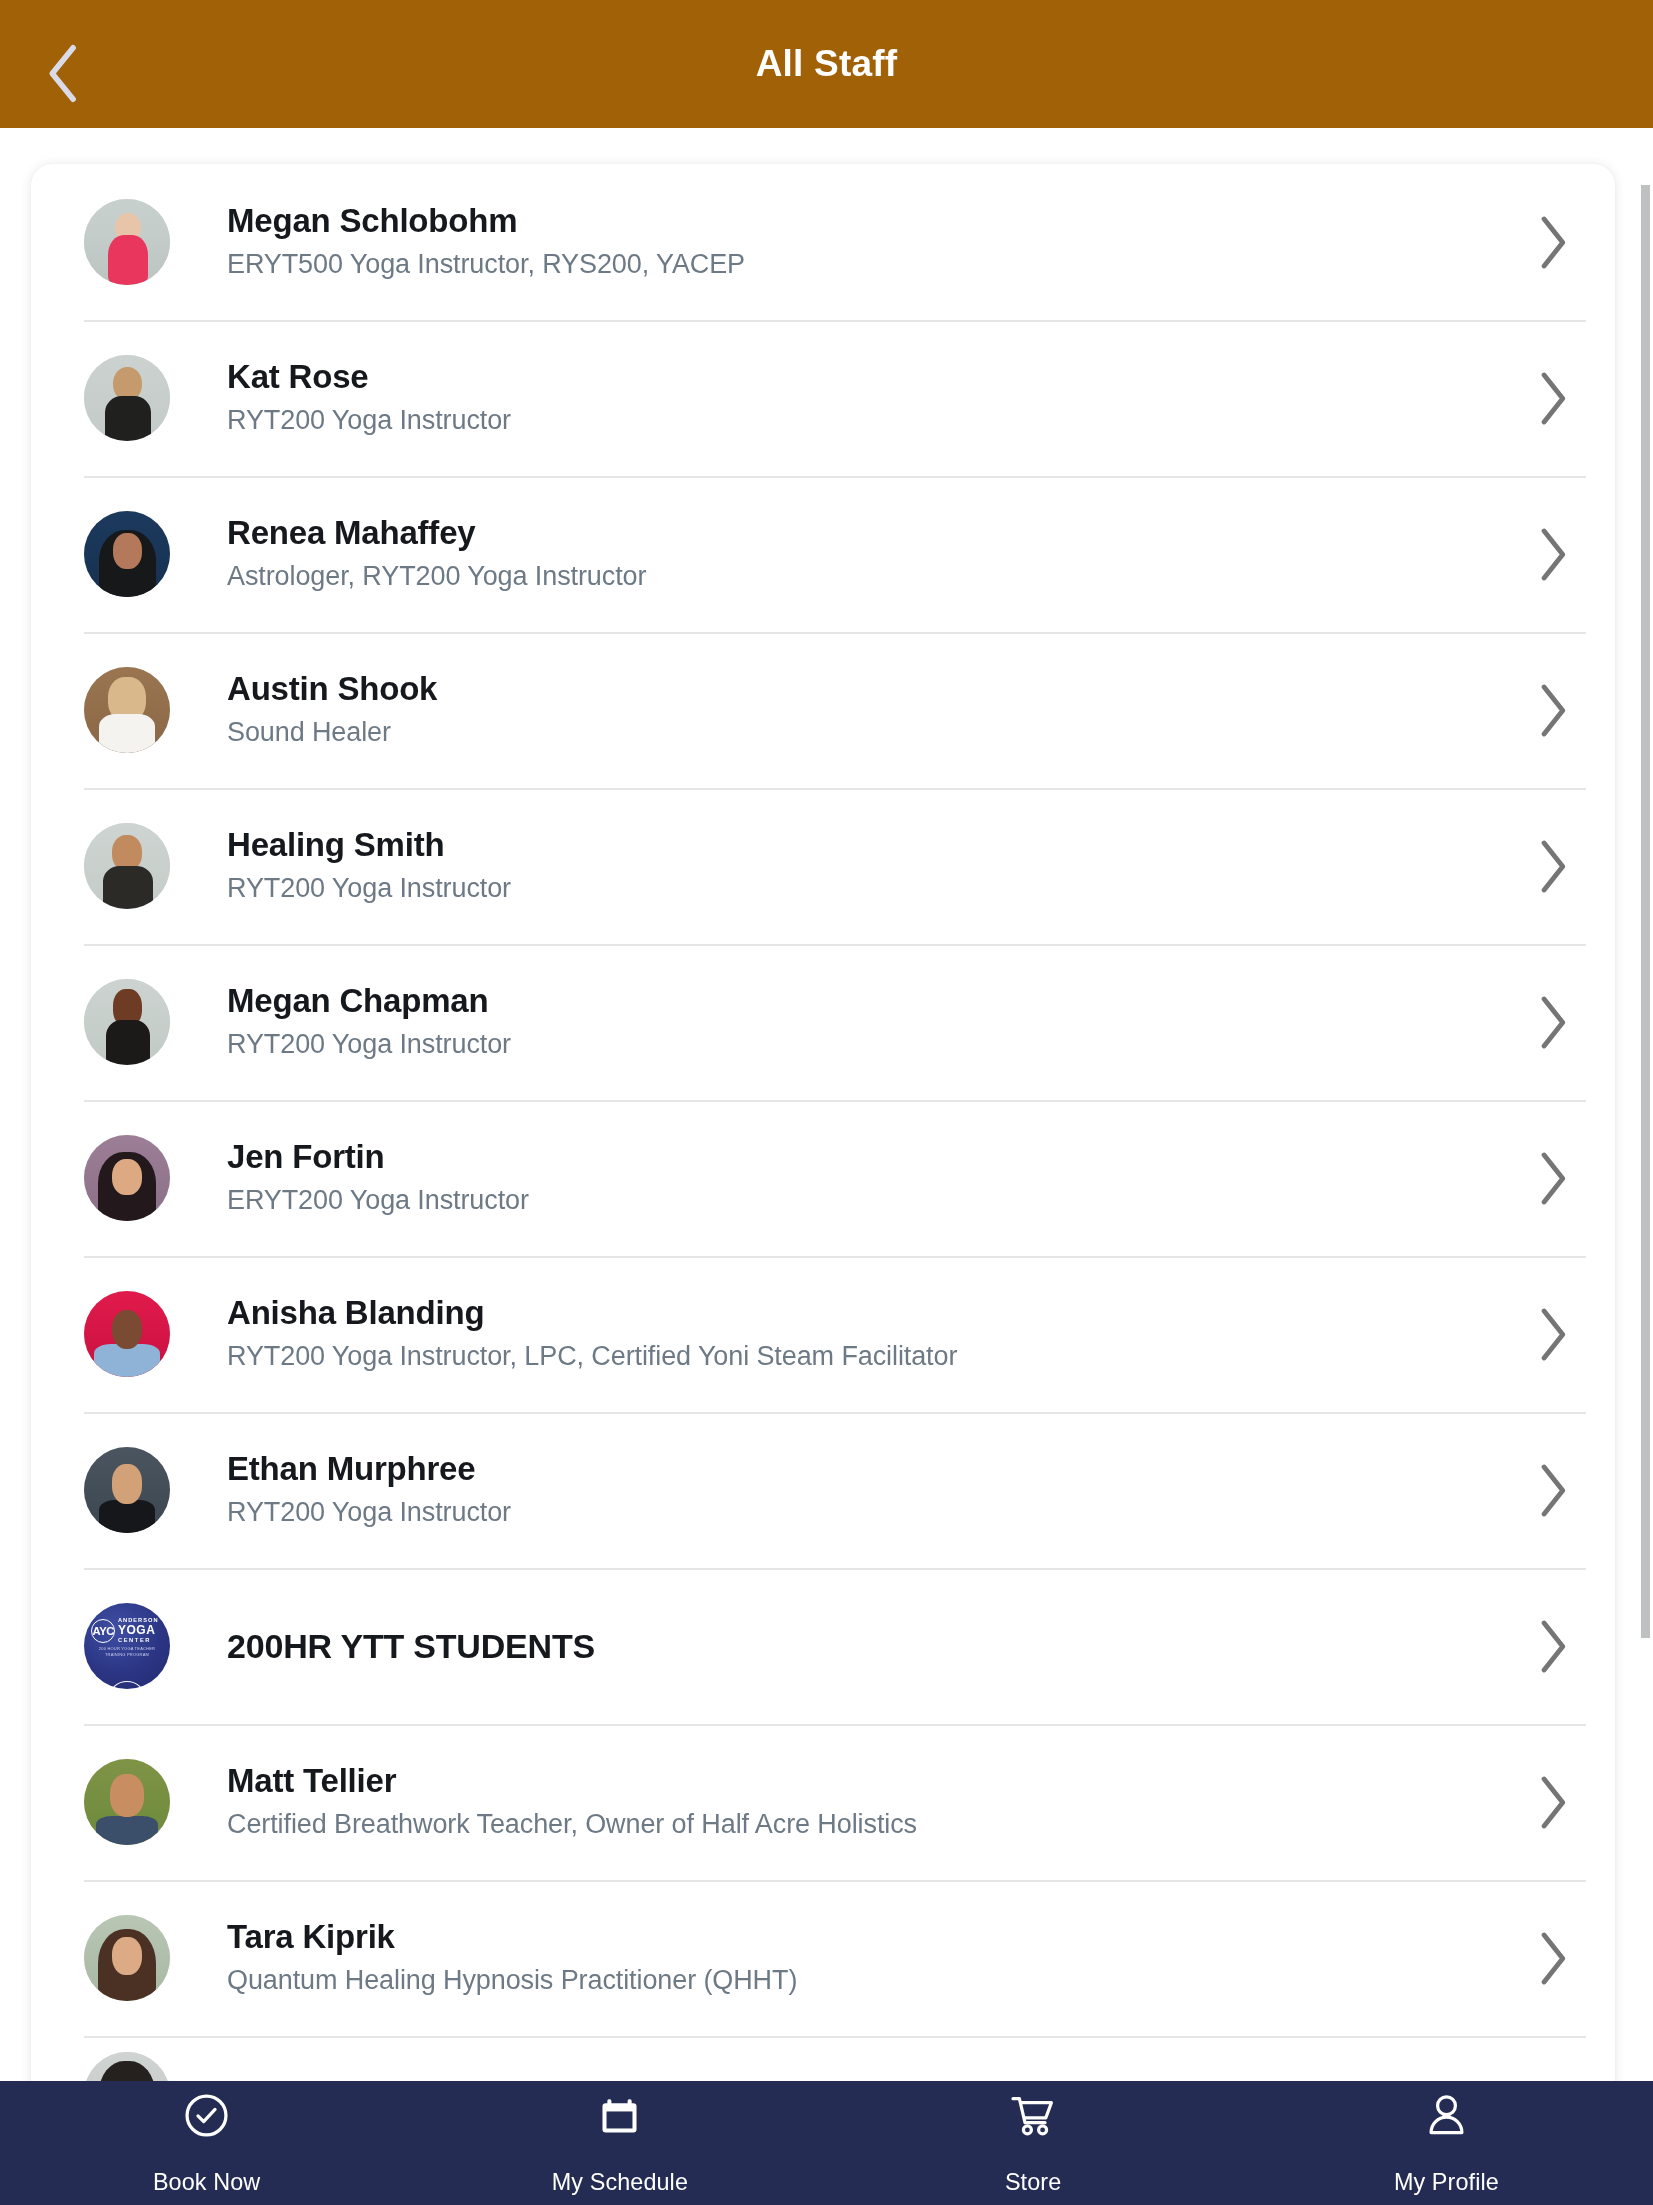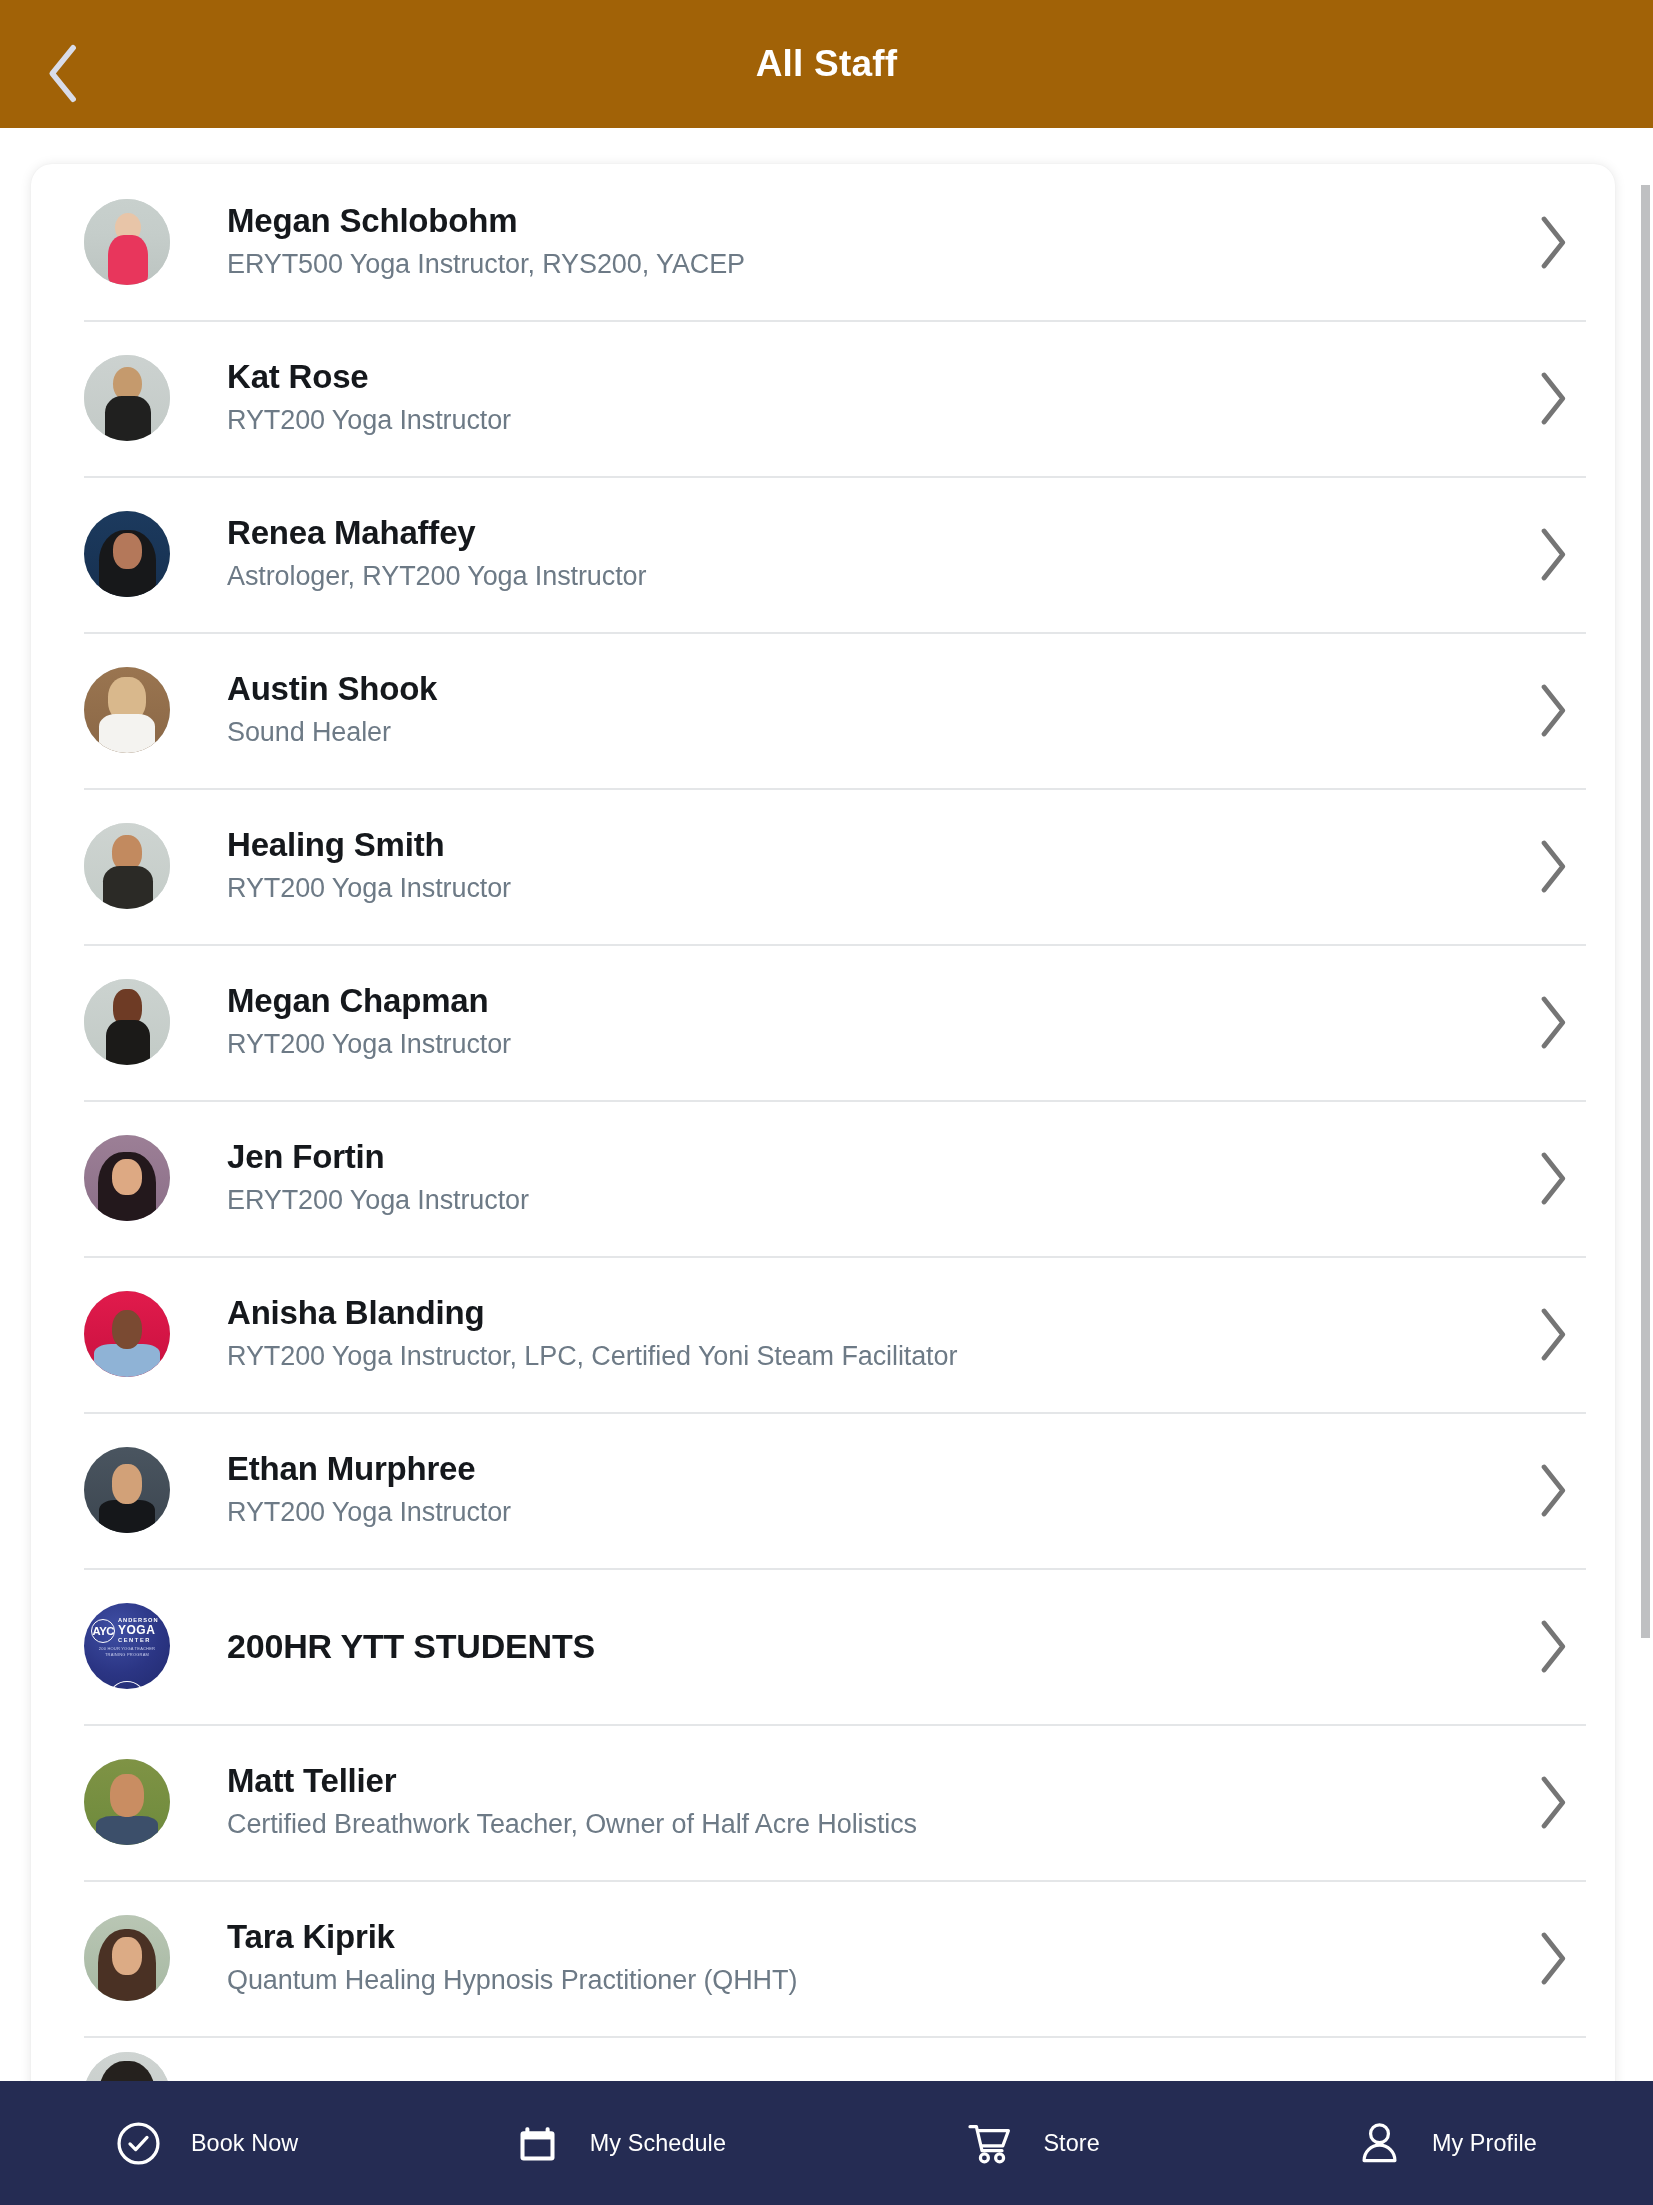--- a/index.html
+++ b/index.html
@@ -78,21 +78,21 @@
     position:absolute; top:57px; right:3.2px; width:9px; height:1453px;
     background:#bfc0c2; border-radius:0;
   }
 
   
   .bottom-nav {
     position:absolute; bottom:0; left:0; width:1653px; height:124px;
     background:#252c53; display:flex; align-items:center;
   }
   .nav-item {
-    flex:1 1 0; display:flex; flex-direction:row;
+    flex:1 1 0; display:flex; flex-direction:column;
     align-items:center; justify-content:center; gap:29px; cursor:pointer;
   }
   .nav-icon { height:50px; display:flex; align-items:center; justify-content:center; }
   .nav-icon svg { display:block; }
   .nav-label { color:#ffffff; font-size:23.4px; font-weight:400; letter-spacing:0.1px; }
 
   
   .pa-megan    { background:linear-gradient(180deg,#c8d0cd 0%,#c5cdca 40%,#bcc4c1 100%); }
   .pa-megan::after { content:""; position:absolute; left:28%; top:42%; width:46%; height:58%;
                      background:#e8365c; border-radius:40% 40% 18% 18%; }

